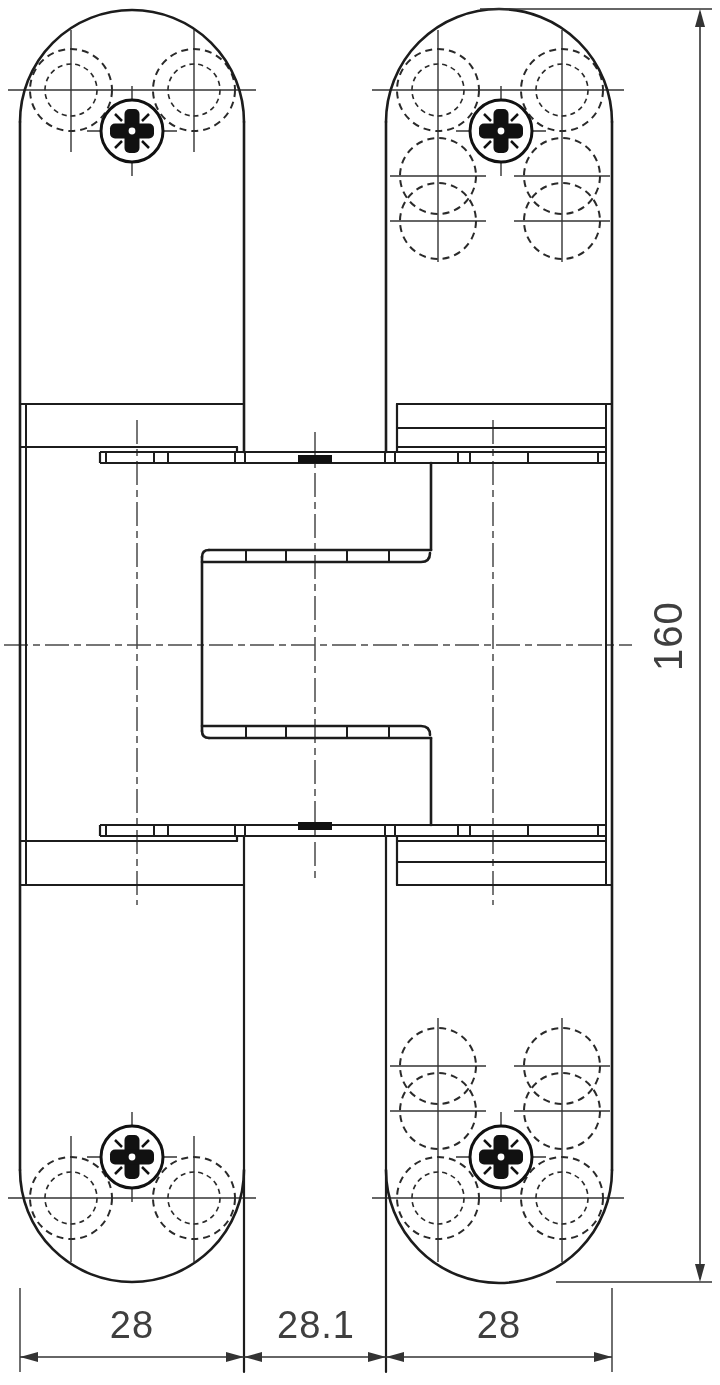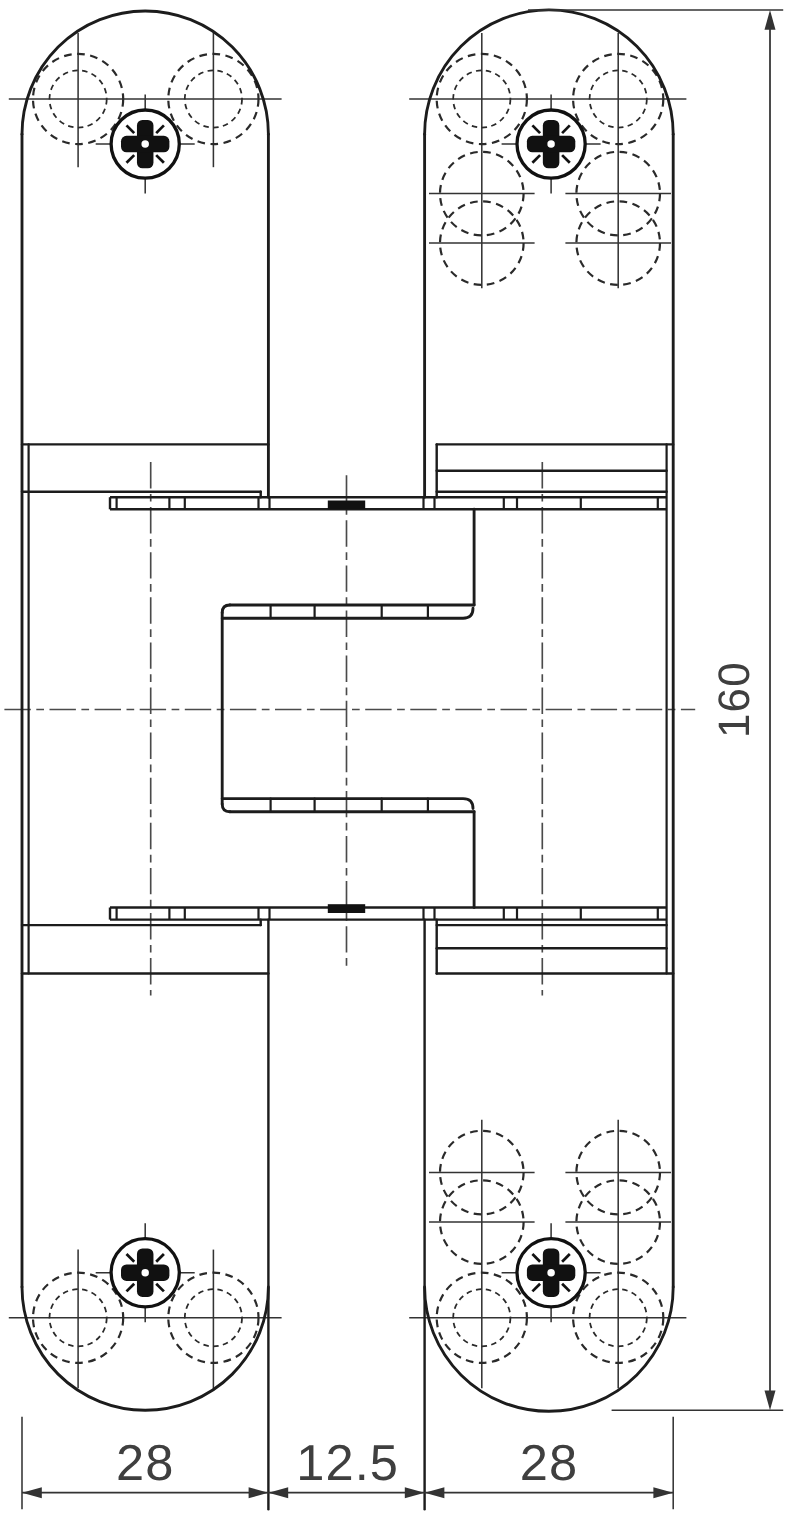--- a/index.html
+++ b/index.html
@@ -18,21 +18,21 @@
     text-align:center;
     line-height:1;
     letter-spacing:1px;
     user-select:none;
   }
   #dim-h{
     left:618px;top:616px;width:100px;height:40px;
     font-size:40px;
     transform:rotate(-90deg);
   }
-  .dim-bottom{top:1306px;height:40px;font-size:46px;}
+  .dim-bottom{top:1306px;height:40px;font-size:38px;}
   #dim-w1{left:92px;width:80px;}
   #dim-gap{left:260px;width:112px;}
   #dim-w2{left:459px;width:80px;}
 </style>
 </head>
 <body>
 
 <div class="canvas">
 
 <svg width="720" height="1385" viewBox="0 0 720 1385">
@@ -271,16 +271,16 @@
     <polygon points="244,1357 226,1352 226,1362" stroke="none"></polygon>
     <polygon points="244,1357 262,1352 262,1362" stroke="none"></polygon>
     <polygon points="386,1357 368,1352 368,1362" stroke="none"></polygon>
     <polygon points="386,1357 404,1352 404,1362" stroke="none"></polygon>
     <polygon points="612,1357 594,1352 594,1362" stroke="none"></polygon>
   </g>
 </svg>
 
 <div class="dim-label" id="dim-h">160</div>
 <div class="dim-label dim-bottom" id="dim-w1">28</div>
-<div class="dim-label dim-bottom" id="dim-gap">12.5</div>
+<div class="dim-label dim-bottom" id="dim-gap">28.1</div>
 <div class="dim-label dim-bottom" id="dim-w2">28</div>
 
 </div>
 
 </body></html>

